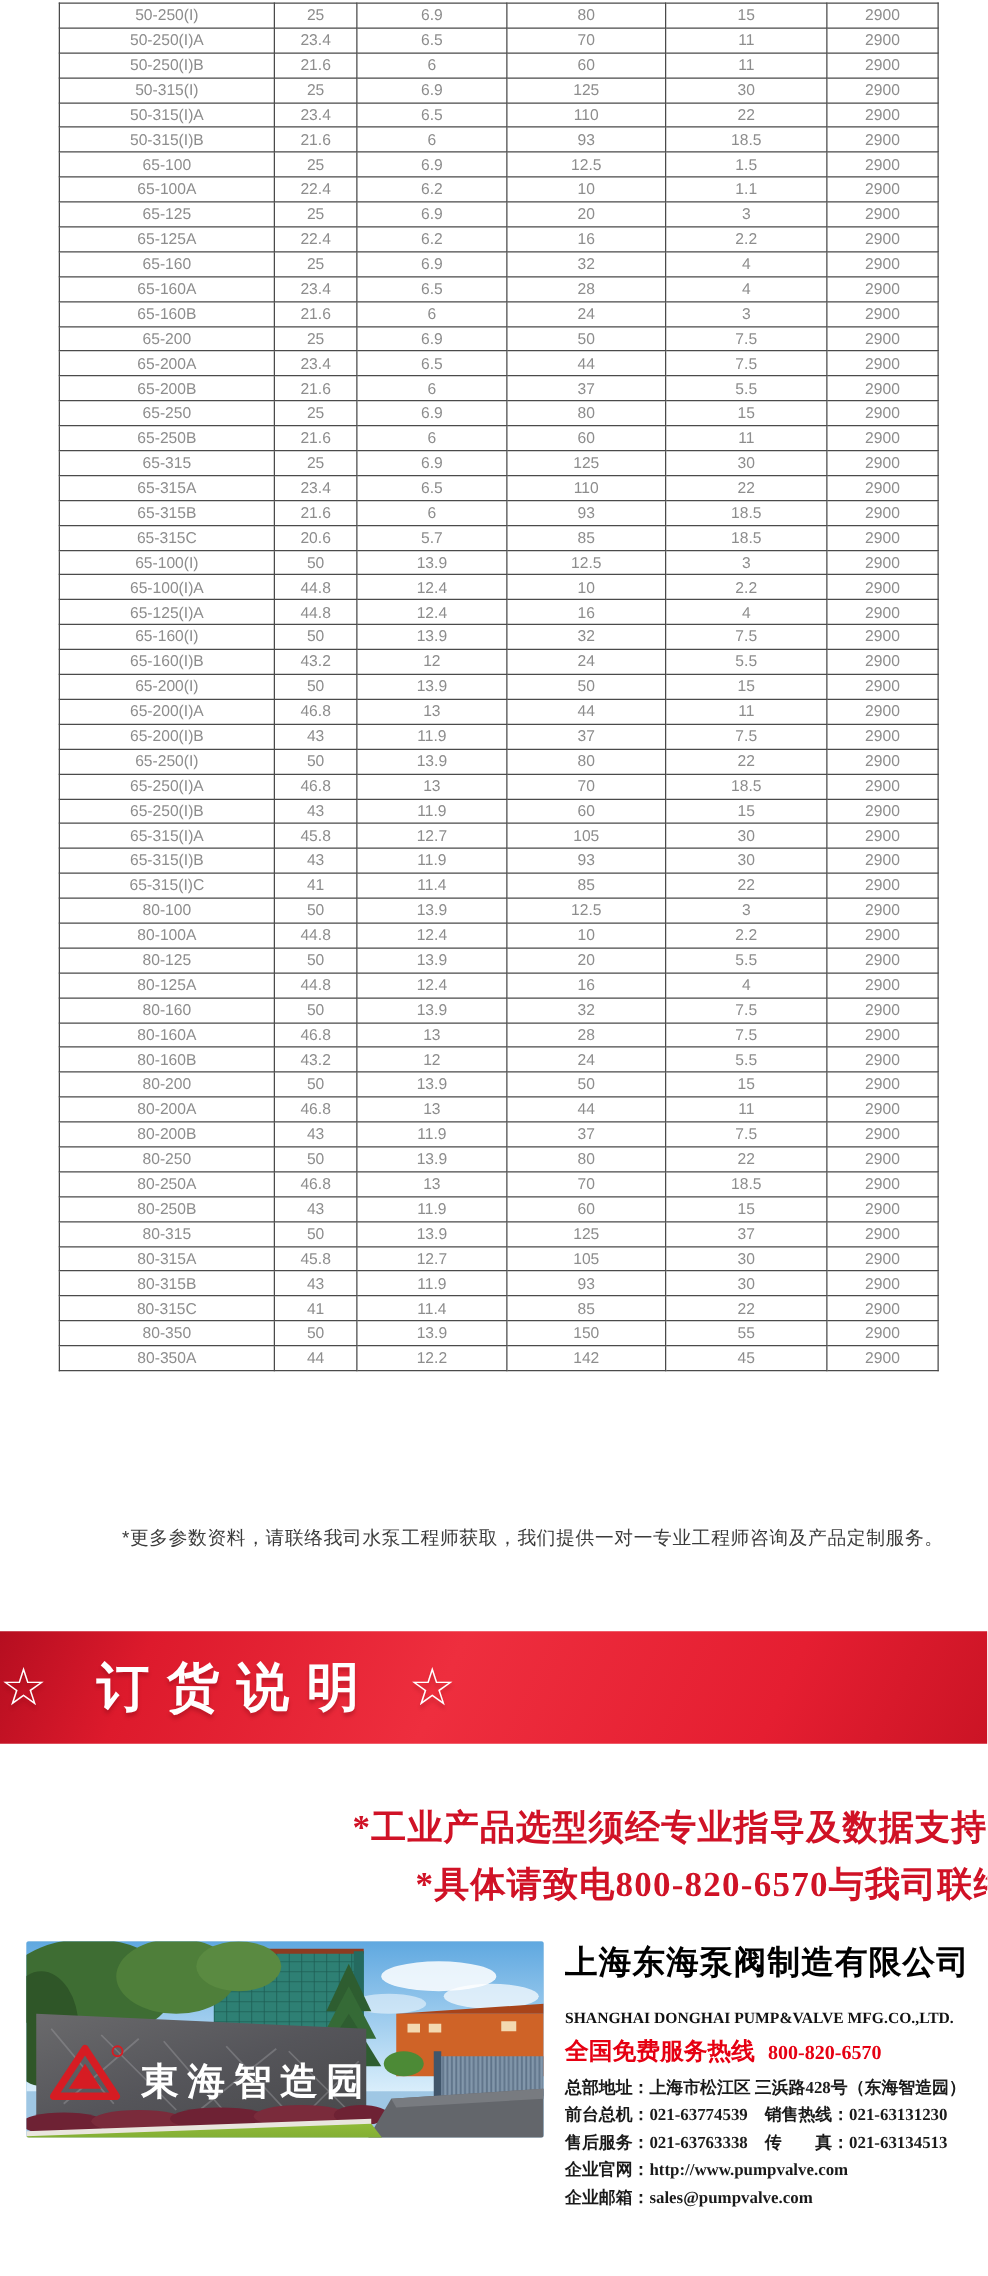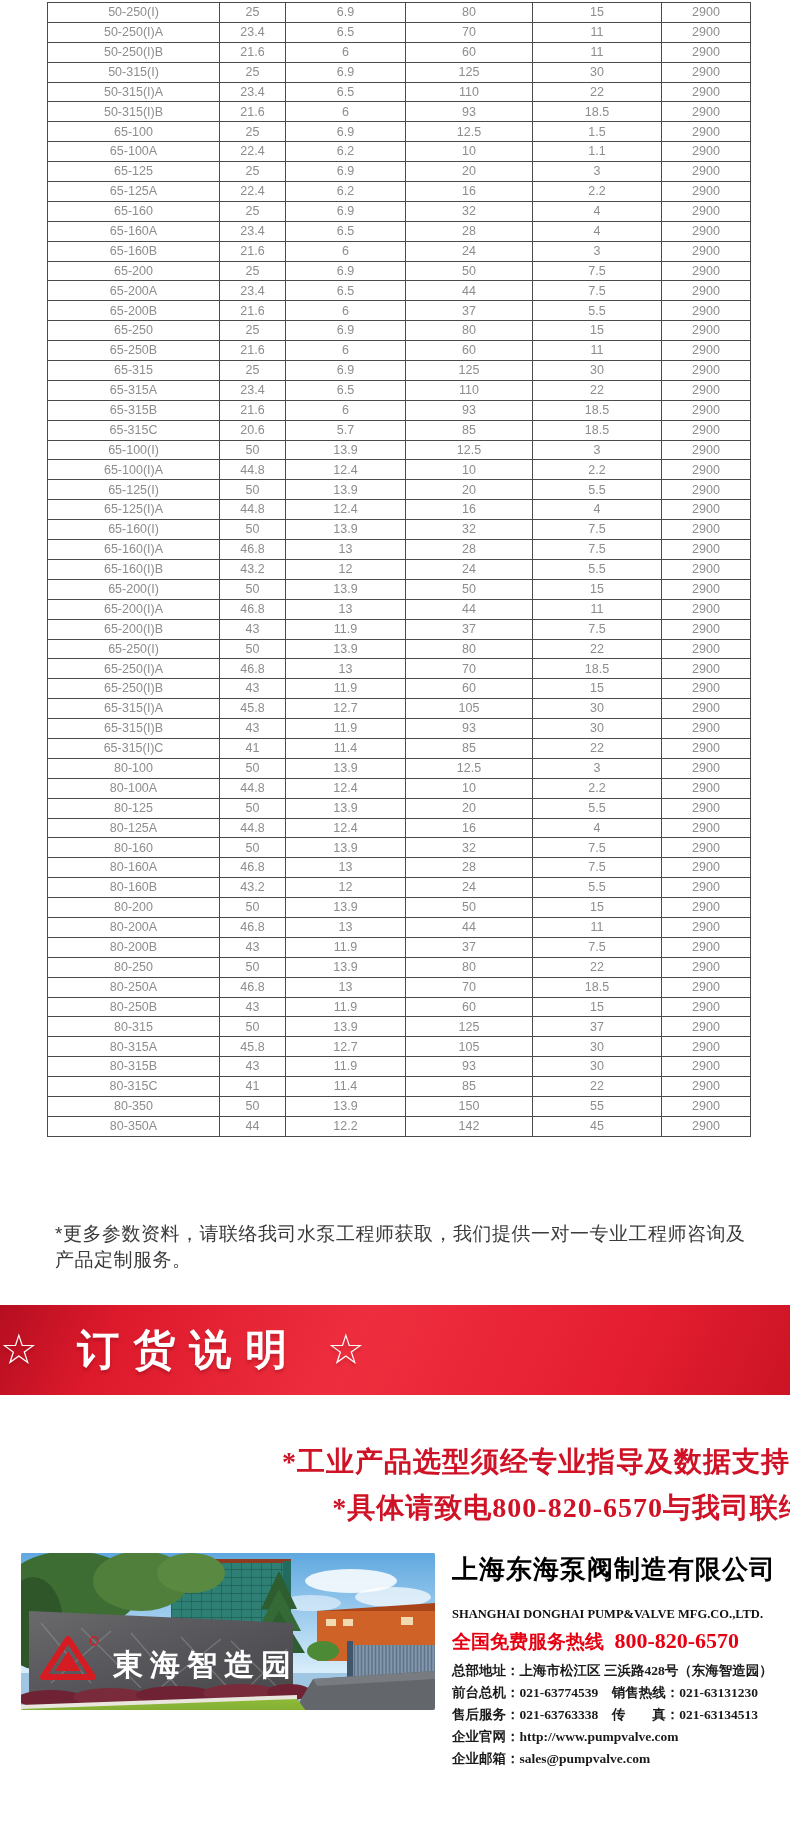--- a/index.html
+++ b/index.html
@@ -14,21 +14,21 @@
     height:18.9px;padding:0;
     text-align:center;vertical-align:middle;
     font-size:12.5px;color:#8d8d8d;line-height:1;
     white-space:nowrap;overflow:hidden;
   }
   col.c1{width:172px;} col.c2{width:66px;} col.c3{width:120px;}
   col.c4{width:127px;} col.c5{width:129px;} col.c6{width:89px;}
 
   
   .note-line{position:absolute;left:55px;top:1221px;width:700px;
-    font-size:19px;color:#3b3b3b;letter-spacing:.5px;}
+    font-size:15px;color:#3b3b3b;letter-spacing:.5px;text-align:right;}
 
   
   .order-banner{position:absolute;left:0;top:1305px;width:790px;height:90px;
     background:linear-gradient(115deg,#b50e20 0%,#dd1a2c 15%,#ee2e3e 45%,#e51e31 78%,#cb1425 100%);
     display:flex;align-items:center;justify-content:flex-start;}
   .order-banner .title{
     color:#ffffff;font-size:42px;font-weight:bold;letter-spacing:14px;
     text-shadow:0 3px 3px rgba(90,0,10,.25);white-space:nowrap;}
 
   
@@ -42,21 +42,21 @@
   .campus-photo{position:absolute;left:21px;top:1553px;width:414px;height:157px;
     border-radius:2px;overflow:hidden;background:#9fc7e4;}
   .campus-photo svg{display:block;}
 
   .company-block{position:absolute;left:452px;top:1552px;width:330px;}
   .company-name{font-size:26px;font-weight:bold;color:#000;letter-spacing:1px;white-space:nowrap;}
   .company-name-en{margin-top:20px;font-family:"Liberation Serif","DejaVu Serif",serif;
     font-weight:bold;font-size:12.5px;color:#111;white-space:nowrap;}
   .hotline{margin-top:6px;font-weight:bold;color:#e60012;white-space:nowrap;}
   .hotline .lbl{font-size:19px;}
-  .hotline .num{font-size:22px;font-family:"Liberation Serif","DejaVu Serif",serif;margin-left:6px;}
+  .hotline .num{font-size:16px;font-family:"Liberation Serif","DejaVu Serif",serif;margin-left:6px;}
   .contacts{margin-top:5px;}
   .contact-line{font-family:"Liberation Serif","DejaVu Serif",serif;font-weight:bold;
     font-size:13.5px;color:#1a1a1a;line-height:22px;white-space:nowrap;}
 </style>
 </head>
 <body>
 
 <div id="page">
 
   <div class="spec-table-wrap">
@@ -256,48 +256,32 @@
           </tr>
           <tr>
             <td>65-100(I)A</td>
             <td>44.8</td>
             <td>12.4</td>
             <td>10</td>
             <td>2.2</td>
             <td>2900</td>
           </tr>
           <tr>
-            <td>65-125(I)</td>
-            <td>50</td>
-            <td>13.9</td>
-            <td>20</td>
-            <td>5.5</td>
-            <td>2900</td>
-          </tr>
-          <tr>
             <td>65-125(I)A</td>
             <td>44.8</td>
             <td>12.4</td>
             <td>16</td>
             <td>4</td>
             <td>2900</td>
           </tr>
           <tr>
             <td>65-160(I)</td>
             <td>50</td>
             <td>13.9</td>
             <td>32</td>
-            <td>7.5</td>
-            <td>2900</td>
-          </tr>
-          <tr>
-            <td>65-160(I)A</td>
-            <td>46.8</td>
-            <td>13</td>
-            <td>28</td>
             <td>7.5</td>
             <td>2900</td>
           </tr>
           <tr>
             <td>65-160(I)B</td>
             <td>43.2</td>
             <td>12</td>
             <td>24</td>
             <td>5.5</td>
             <td>2900</td>

